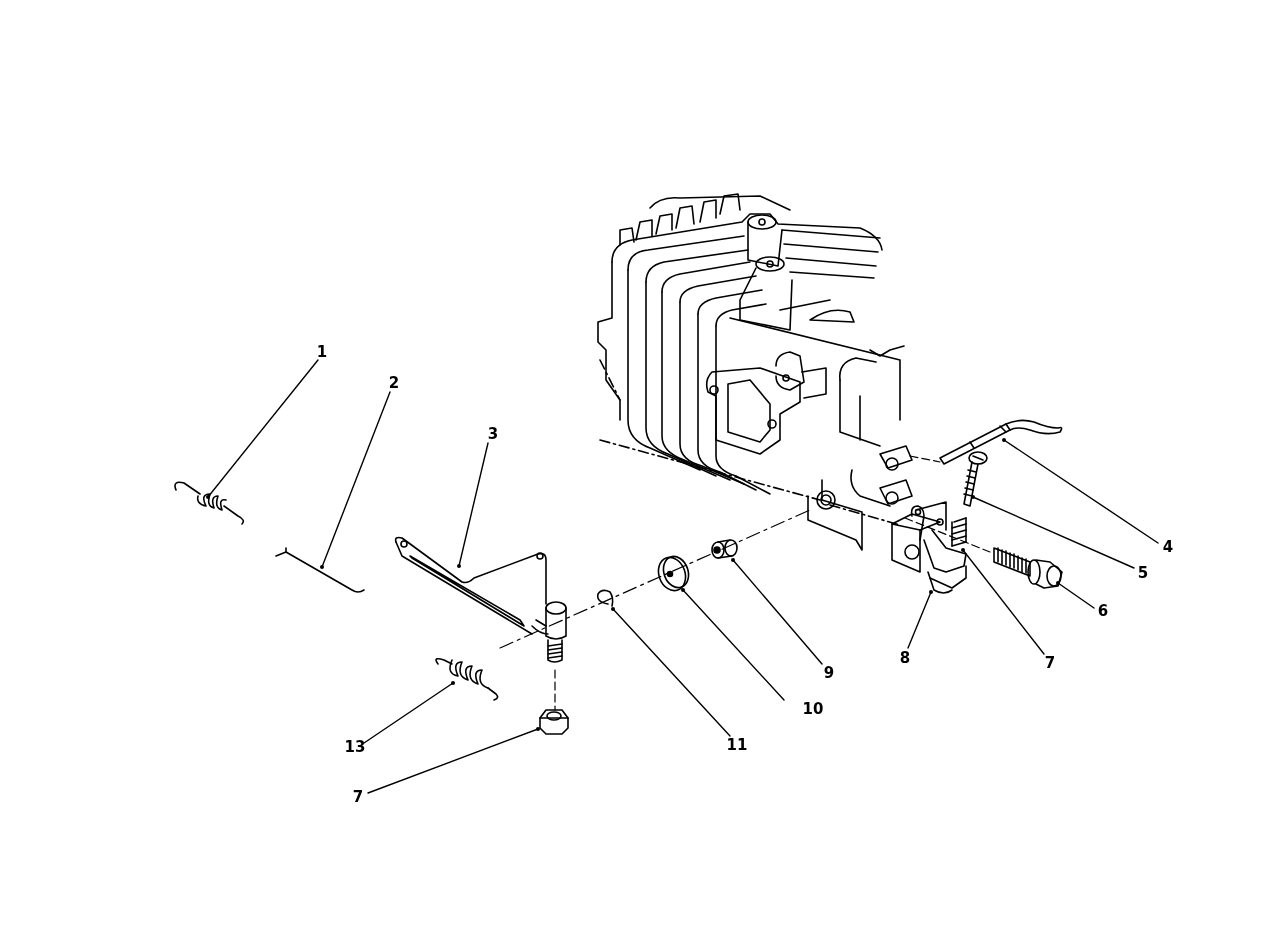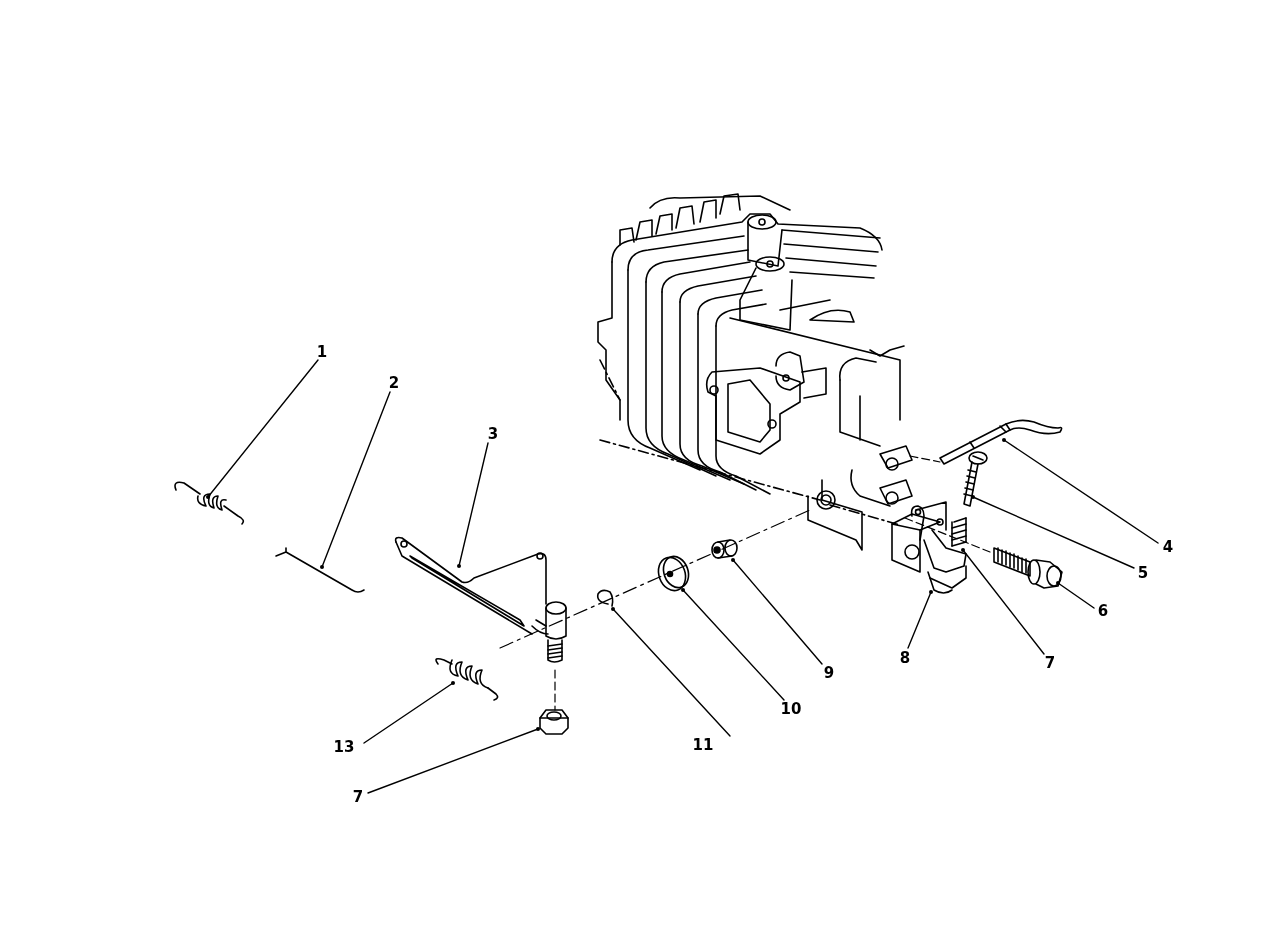--- a/index.html
+++ b/index.html
@@ -199,16 +199,16 @@
 
 <div class="callout" style="left:322px;top:352px">1</div>
 <div class="callout" style="left:394px;top:383px">2</div>
 <div class="callout" style="left:493px;top:434px">3</div>
 <div class="callout" style="left:1168px;top:547px">4</div>
 <div class="callout" style="left:1143px;top:573px">5</div>
 <div class="callout" style="left:1103px;top:611px">6</div>
 <div class="callout" style="left:1050px;top:663px">7</div>
 <div class="callout" style="left:905px;top:658px">8</div>
 <div class="callout" style="left:829px;top:673px">9</div>
-<div class="callout" style="left:791px;top:709px">10</div>
-<div class="callout" style="left:703px;top:745px">11</div>
+<div class="callout" style="left:813px;top:709px">10</div>
+<div class="callout" style="left:737px;top:745px">11</div>
 <div class="callout" style="left:358px;top:797px">7</div>
-<div class="callout" style="left:344px;top:747px">13</div>
+<div class="callout" style="left:355px;top:747px">13</div>
 
 </body></html>

